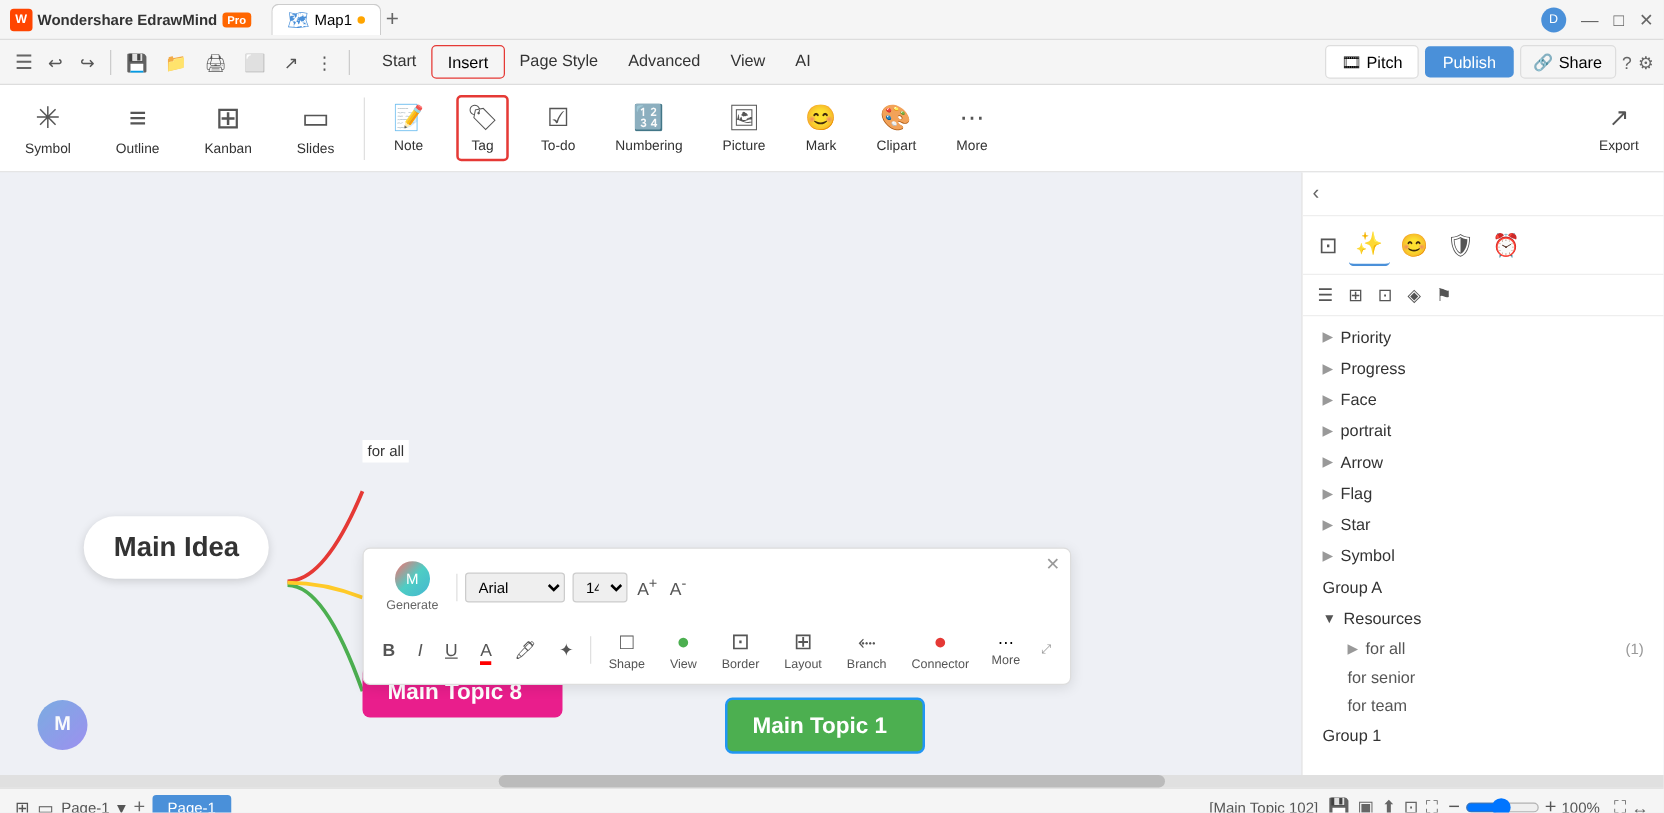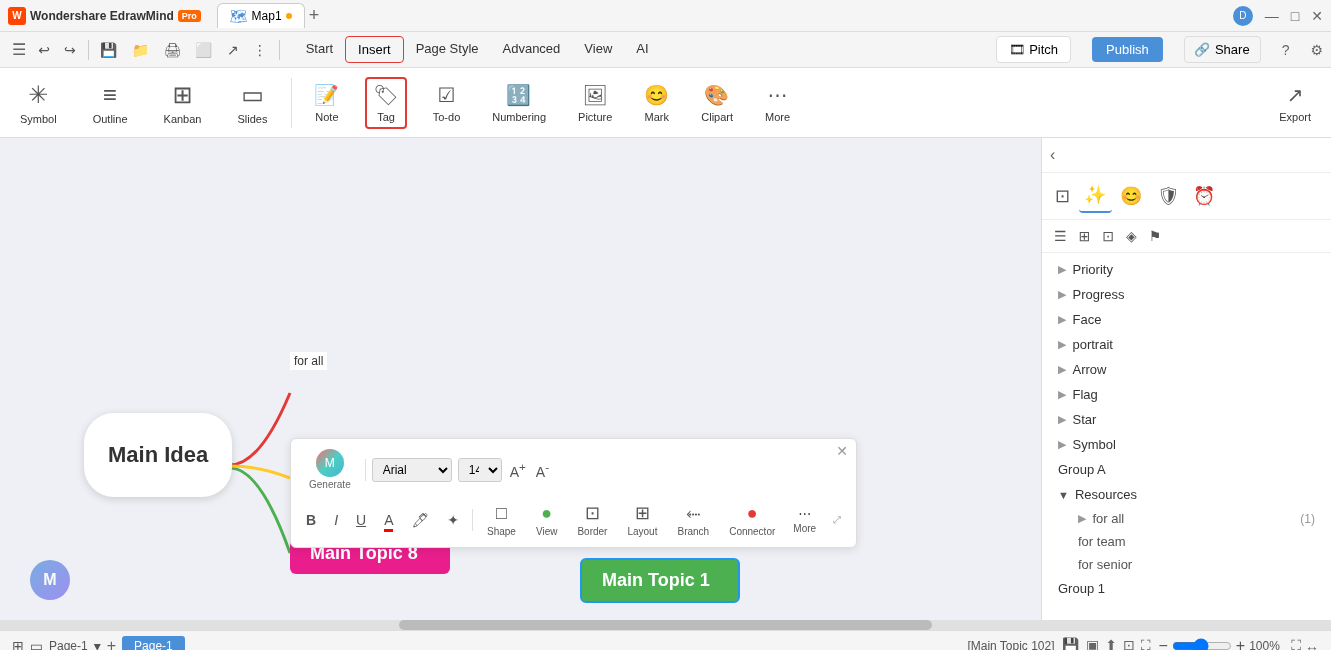--- a/index.html
+++ b/index.html
@@ -29,21 +29,21 @@
       background: #f5f5f5; border-bottom: 1px solid #ddd;
       padding: 0 8px; gap: 2px;
     }
     .menu-toggle { font-size: 16px; color: #666; cursor: pointer; padding: 0 4px; }
     .undo-redo { display: flex; align-items: center; gap: 2px; }
     .menu-icon-btn { background: none; border: none; color: #555; cursor: pointer; padding: 3px 6px; font-size: 14px; border-radius: 3px; }
     .divider-v { width: 1px; height: 20px; background: #ccc; margin: 0 4px; }
     .menu-items { display: flex; gap: 0; margin-left: 8px; }
     .menu-item { padding: 5px 12px; cursor: pointer; border-radius: 3px; font-size: 13px; color: #333; }
     .menu-item.active { color: #000000; border: 1.5px solid #e53935; border-radius: 4px; }
-    .right-menu-items { margin-left: auto; display: flex; align-items: center; gap: 21px; }
+    .right-menu-items { margin-left: auto; display: flex; align-items: center; gap: 5px; }
     .pitch-btn { padding: 5px 12px; cursor: pointer; border: 1px solid #ddd; border-radius: 4px; background: white; font-size: 13px; }
     .publish-btn { padding: 5px 14px; cursor: pointer; border: none; border-radius: 4px; background: #4a90d9; color: white; font-size: 13px; }
     .share-btn { padding: 5px 10px; cursor: pointer; background: none; border: 1px solid #ddd; border-radius: 4px; font-size: 13px; display: flex; align-items: center; gap: 4px; }
     .help-btn { background: none; border: none; cursor: pointer; font-size: 14px; color: #666; }
 
     
     #ribbon {
       display: flex; align-items: center; height: 70px;
       background: white; border-bottom: 1px solid #ddd;
       padding: 0 12px; gap: 16px;
@@ -59,22 +59,22 @@
     .ribbon-export { margin-left: auto; display: flex; flex-direction: column; align-items: center; gap: 4px; cursor: pointer; padding: 4px 8px; }
 
     
     #main { display: flex; height: calc(650px - 32px - 36px - 70px - 30px); background: #e8eaf0; position: relative; }
 
     
     #canvas { flex: 1; position: relative; overflow: hidden; background: #eef0f5; }
 
     
     .main-idea {
-      position: absolute; left: 84px; top: 275px;
-      background: white; border-radius: 30px; padding: 29px 24px;
+      position: absolute; left: 67px; top: 275px;
+      background: white; border-radius: 30px; padding: 12px 24px;
       font-size: 22px; font-weight: bold; color: #333;
       box-shadow: 0 2px 8px rgba(0,0,0,0.15);
     }
     .topic-1 {
       position: absolute; left: 290px; top: 210px;
       background: #4caf50; border: 2.5px solid #2196f3; border-radius: 6px;
       padding: 10px 20px; font-size: 18px; font-weight: bold; color: white;
       min-width: 160px;
     }
     .topic-1-text { font-size: 12px; color: #333; margin-top: 4px; background: white; padding: 2px 4px; }
@@ -448,25 +448,25 @@
         <span class="panel-item-label">Resources</span>
       </div>
 
       <div class="panel-subitem">
         <span class="expand-arrow-right">▶</span>
         <span class="panel-item-label">for all</span>
         <span class="panel-item-count">(1)</span>
       </div>
 
       <div class="panel-subitem">
+        <span class="panel-item-label">for senior</span>
+      </div>
+
+      <div class="panel-subitem">
         <span class="panel-item-label">for team</span>
-      </div>
-
-      <div class="panel-subitem">
-        <span class="panel-item-label">for senior</span>
       </div>
 
       <div class="panel-item" style="">
         <span class="panel-item-label">Group 1</span>
       </div>
     </div>
   </div>
 </div>
 
 <div id="hscrollbar">

